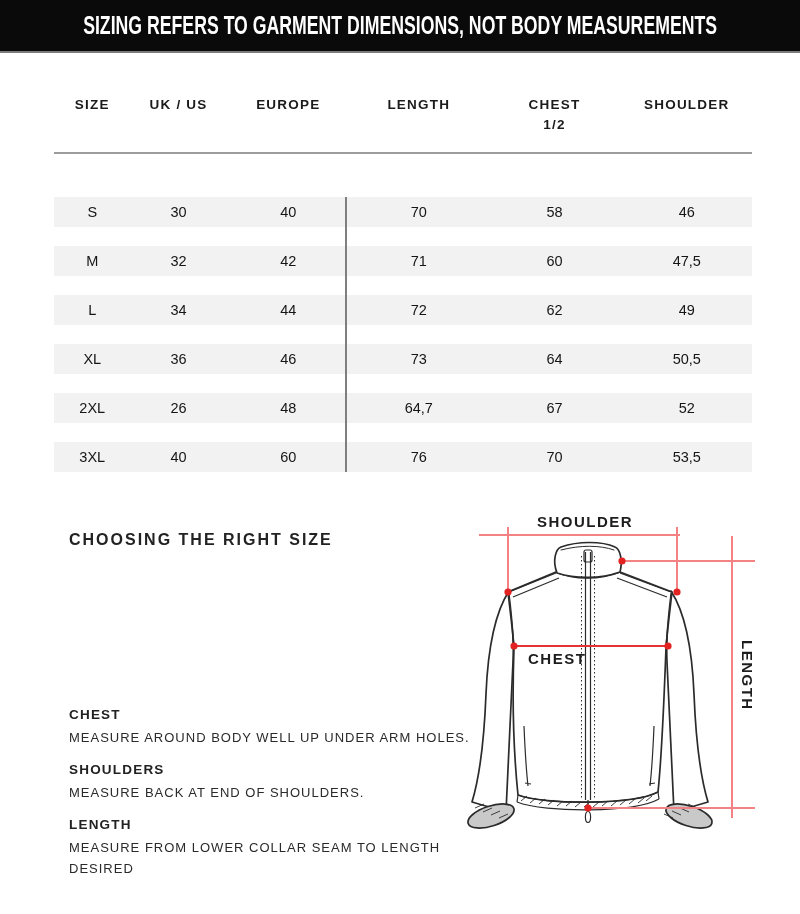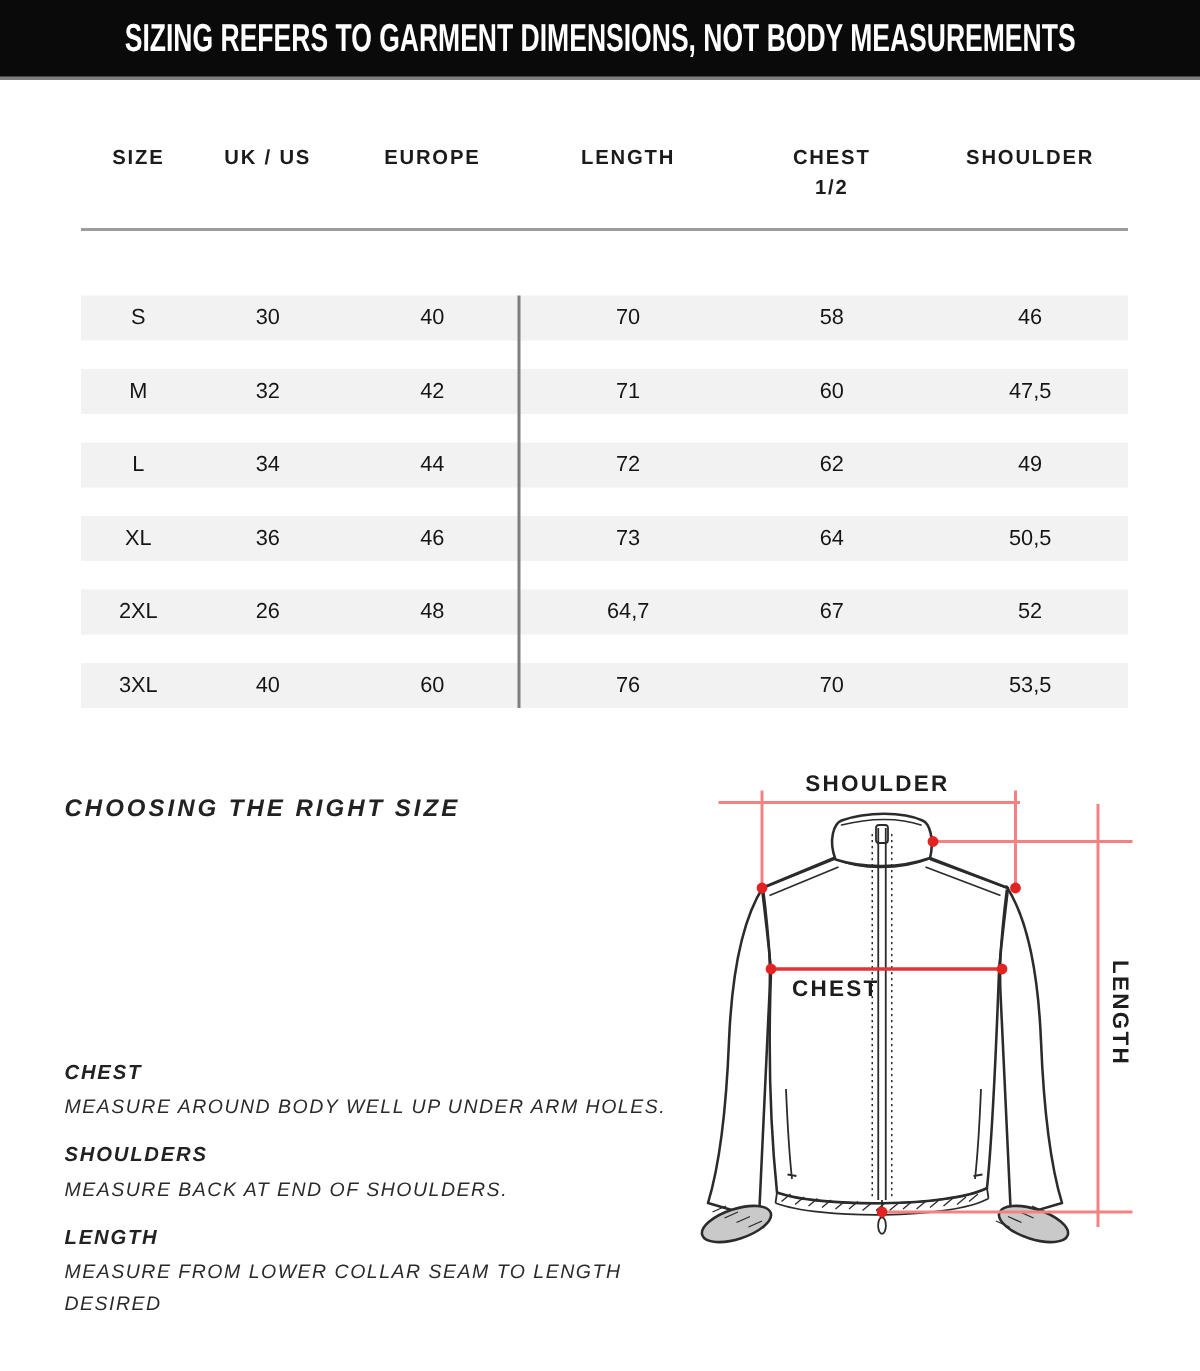--- a/index.html
+++ b/index.html
@@ -18,21 +18,21 @@
   .thead .cell{text-align:center;line-height:20px;}
   .hrule{position:absolute;left:54px;top:152px;width:698px;height:2px;background:#9c9c9c;}
   .rows{position:absolute;left:54px;top:197px;width:698px;}
   .row{display:flex;height:30px;margin-bottom:19px;background:#f2f2f2;align-items:center;
        font-size:14.5px;color:#151515;}
   .row .cell{text-align:center;}
   .c1{width:76.5px;} .c2{width:96px;} .c3{width:123.5px;} .c4{width:137.5px;} .c5{width:134px;} .c6{width:130.5px;}
   .vdivider{position:absolute;left:345px;top:197px;width:2px;height:275px;background:#7f7f7f;}
 
   
-  .abs{position:absolute;left:43px;font-style:italic;}
+  .abs{position:absolute;left:69px;}
   .big-title{font-size:16px;font-weight:700;letter-spacing:2px;color:#222;}
   .para{font-size:13px;letter-spacing:1px;line-height:20.5px;color:#2a2a2a;}
   .sub-title{font-size:13.5px;font-weight:700;letter-spacing:1.2px;color:#222;}
 
   
   .diagram{position:absolute;left:450px;top:495px;}
   svg text{font-family:"Liberation Sans",sans-serif;}
 </style>
 </head>
 <body>

